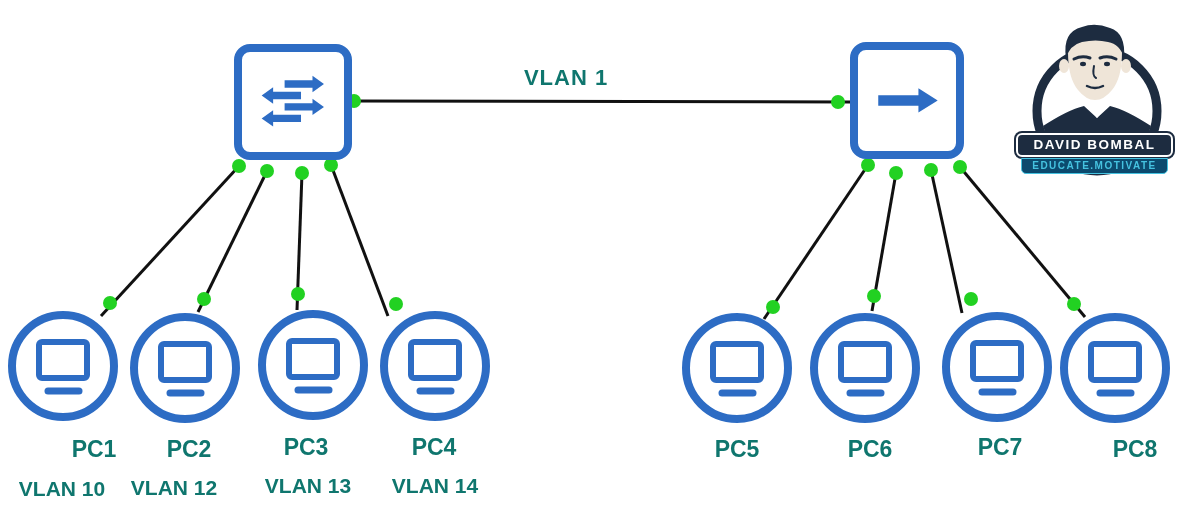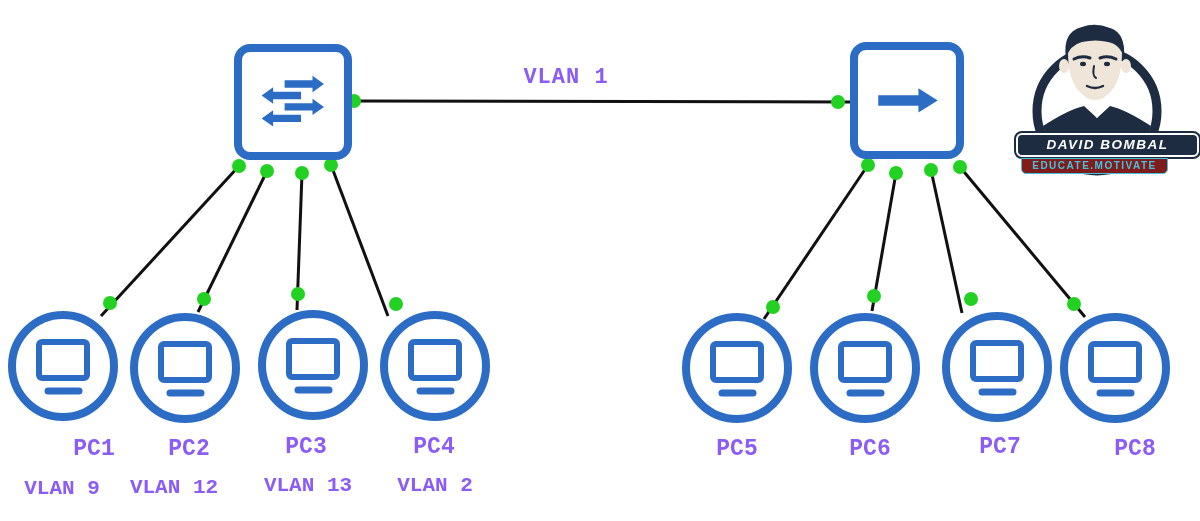--- a/index.html
+++ b/index.html
@@ -21,41 +21,40 @@
     display:flex; align-items:center; justify-content:center;
   }
   .switch svg { width:82%; height:82%; }
 
   .pc { position:absolute; width:110px; height:110px; }
   .pc svg { width:110px; height:110px; display:block; }
 
   .lbl {
     position:absolute;
     transform:translateX(-50%);
-    color:#8b5cf6;
+    color:#0f766e;
     font-weight:bold;
     white-space:nowrap;
-    font-family:Liberation Mono, monospace;
   }
   .pc-lbl  { font-size:23px; }
   .vlan-lbl{ font-size:21px; }
   .link-lbl{ font-size:22px; letter-spacing:1px; }
 
   
   #logo-svg { position:absolute; left:1012px; top:22px; width:170px; height:160px; }
   .brand-line1 {
-    position:absolute; left:1016px; top:133px; width:183px; height:24px;
+    position:absolute; left:1016px; top:133px; width:157px; height:24px;
     background:#1d2c40; border:2px solid #ffffff; border-radius:6px;
     box-shadow:0 0 0 2px #1d2c40;
     color:#ffffff; font-weight:bold; font-size:13.5px; letter-spacing:1.5px;
-    text-align:center; line-height:20px;font-style:italic;
+    text-align:center; line-height:20px;
   }
   .brand-line2 {
     position:absolute; left:1021px; top:158px; width:147px; height:16px;
-    background:#7f1d1d; border:1px solid #45c2e0; border-radius:0 0 5px 5px;
+    background:#0c4a6e; border:1px solid #45c2e0; border-radius:0 0 5px 5px;
     color:#45c2e0; font-weight:bold; font-size:10px; letter-spacing:1.5px;
     text-align:center; line-height:14px;
   }
 </style>
 </head>
 <body>
 
 <div id="canvas">
 
   <svg id="wires" viewBox="0 0 1200 521">
@@ -170,24 +169,24 @@
 
   <div class="lbl pc-lbl" style="left:57px;  top:436px;margin-left:37px;">PC1</div>
   <div class="lbl pc-lbl" style="left:189px; top:436px;">PC2</div>
   <div class="lbl pc-lbl" style="left:306px; top:434px;">PC3</div>
   <div class="lbl pc-lbl" style="left:434px; top:434px;text-align:center;">PC4</div>
   <div class="lbl pc-lbl" style="left:737px; top:436px;">PC5</div>
   <div class="lbl pc-lbl" style="left:870px; top:436px;">PC6</div>
   <div class="lbl pc-lbl" style="left:1000px;top:434px;">PC7</div>
   <div class="lbl pc-lbl" style="left:1135px;top:436px;">PC8</div>
 
-  <div class="lbl vlan-lbl" style="left:62px;  top:477px;">VLAN 9</div>
+  <div class="lbl vlan-lbl" style="left:62px;  top:477px;">VLAN 10</div>
   <div class="lbl vlan-lbl" style="left:174px; top:476px;">VLAN 12</div>
   <div class="lbl vlan-lbl" style="left:308px; top:474px;">VLAN 13</div>
-  <div class="lbl vlan-lbl" style="left:435px; top:474px;">VLAN 2</div>
+  <div class="lbl vlan-lbl" style="left:435px; top:474px;">VLAN 14</div>
 
   <svg id="logo-svg" viewBox="0 0 170 160">
     <defs>
       <clipPath id="logo-clip">
           <circle cx="85" cy="89" r="56"></circle>
         </clipPath>
     </defs>
     <circle cx="85" cy="89" r="60" fill="#ffffff" stroke="#1d2c40" stroke-width="9"></circle>
     <g clip-path="url(#logo-clip)">
       <path fill="#1d2c40" d="M22,150 L28,106 Q55,88 72,84 L85,96 L98,84 Q115,88 142,106 L148,150 Z"></path>

